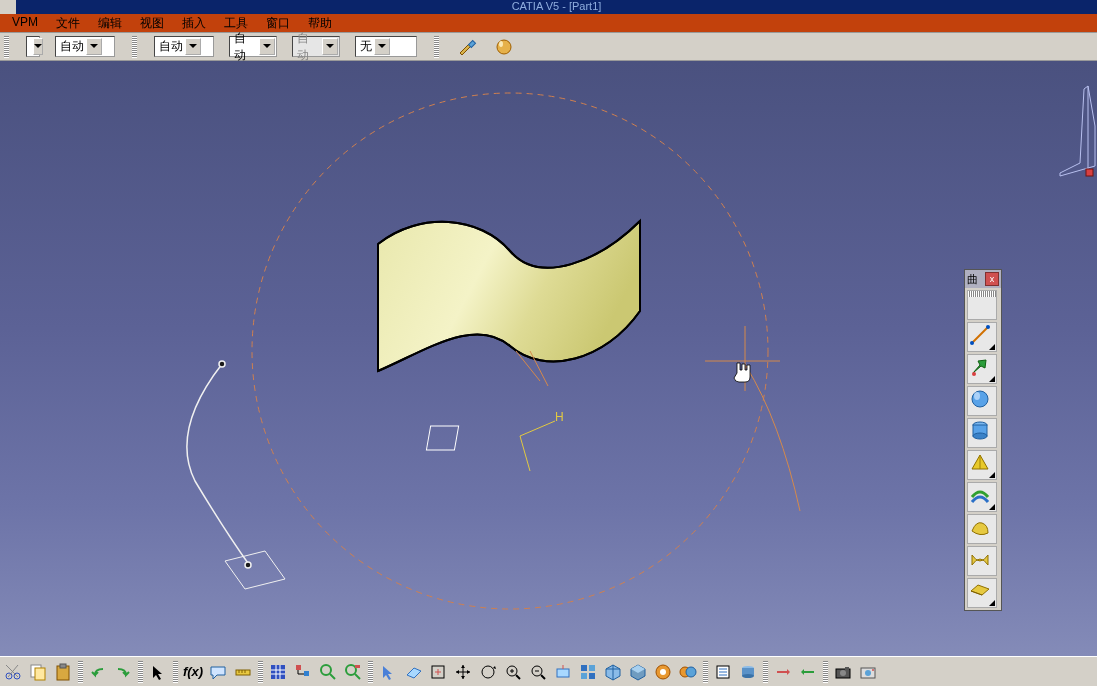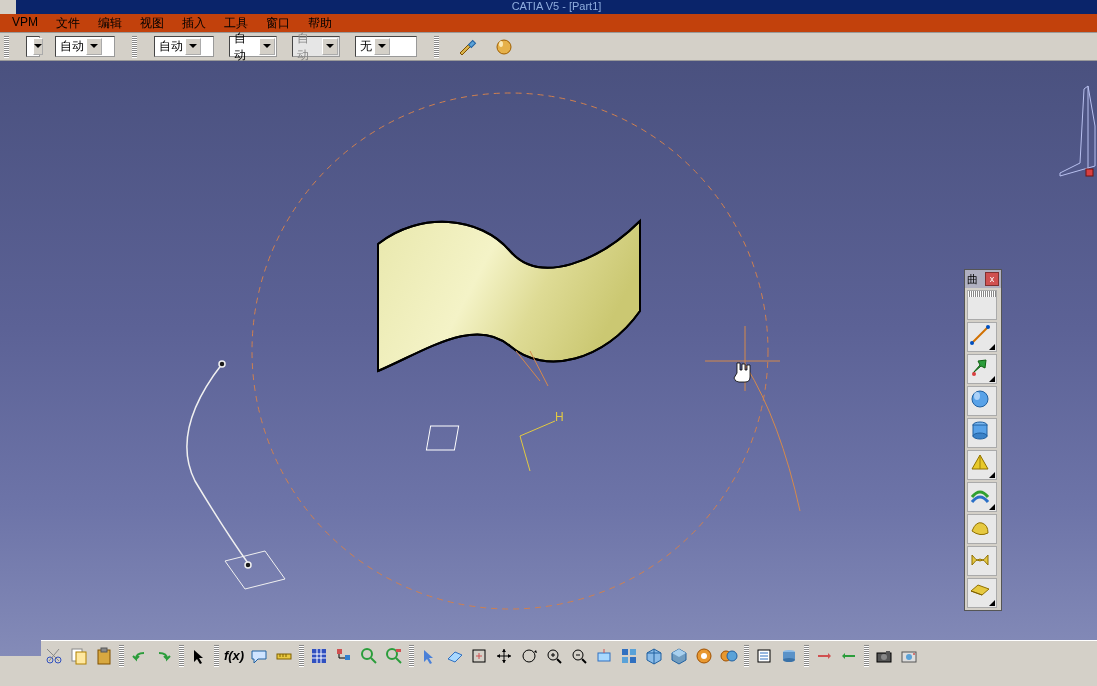--- a/index.html
+++ b/index.html
@@ -28,21 +28,21 @@
   .panel { position: absolute; right: 95px; top: 208px; width: 38px; background: #d4d0c8; border: 1px solid #555; }
   .panel-title { height: 18px; background: #b0b0c0; display: flex; align-items: center; justify-content: space-between; font-size: 11px; padding: 0 2px; }
   .panel-title .pt { color: #000; }
   .panel-close { width: 14px; height: 14px; background: #d05050; color: #fff; font-size: 9px; display: flex; align-items: center; justify-content: center; border: 1px solid #803030; }
   .panel-body { padding: 2px; display: flex; flex-direction: column; gap: 2px; background: #d4d0c8; }
   .pbtn { width: 30px; height: 30px; border: 1px solid #aaa; background: #e8e8e8; display: flex; align-items: center; justify-content: center; cursor: pointer; position: relative; }
   .pbtn .tri { position: absolute; right: 1px; bottom: 1px; width: 0; height: 0; border: 3px solid transparent; border-bottom-color: #000; border-right-color: #000; }
   .pbtn .gripbar { position: absolute; left:0; right:0; top:0; height:6px; background: repeating-linear-gradient(90deg,#fff,#fff 1px,#888 1px,#888 2px); }
 
   
-  .bottombar { position: absolute; left: 0; right: 0; bottom: 16px; height: 30px; background: #d4d0c8; border-top: 1px solid #fff; display: flex; align-items: center; padding: 0 2px; gap: 3px; margin-left: 41px; }
+  .bottombar { position: absolute; left: 0; right: 0; bottom: 0; height: 30px; background: #d4d0c8; border-top: 1px solid #fff; display: flex; align-items: center; padding: 0 2px; gap: 3px; }
   .bbtn { width: 22px; height: 22px; display: flex; align-items: center; justify-content: center; cursor: pointer; position: relative; }
   .bbtn svg { pointer-events: none; }
   .bsep { width: 5px; height: 22px; background: repeating-linear-gradient(0deg,#fff,#fff 1px,#888 1px,#888 2px); margin: 0 1px; }
 </style>
 </head>
 <body>
 
 <div class="titlebar">
   <span>CATIA V5 - [Part1]</span>
 </div>

